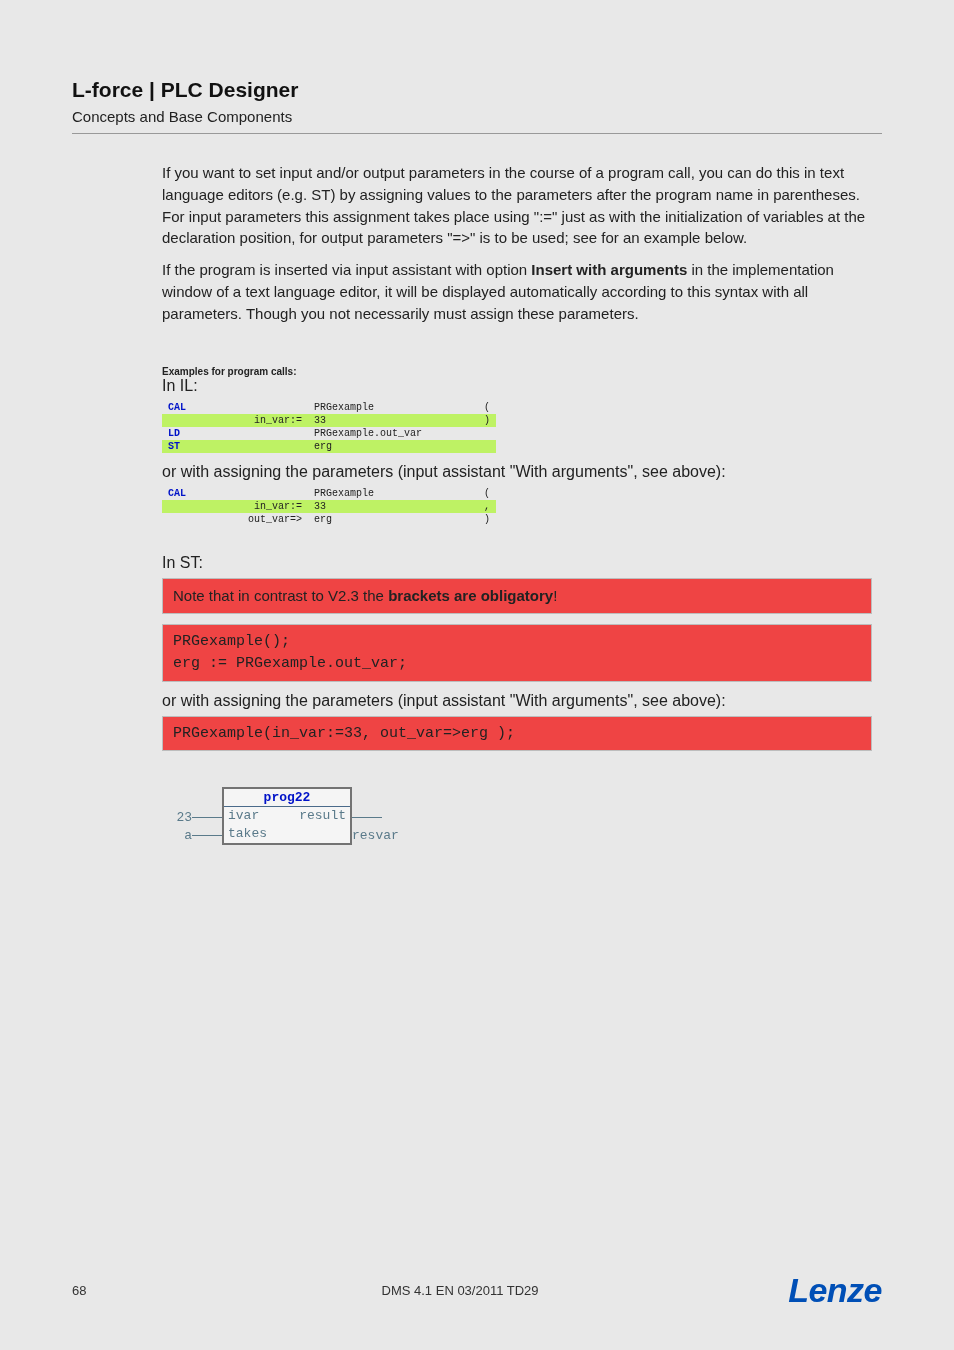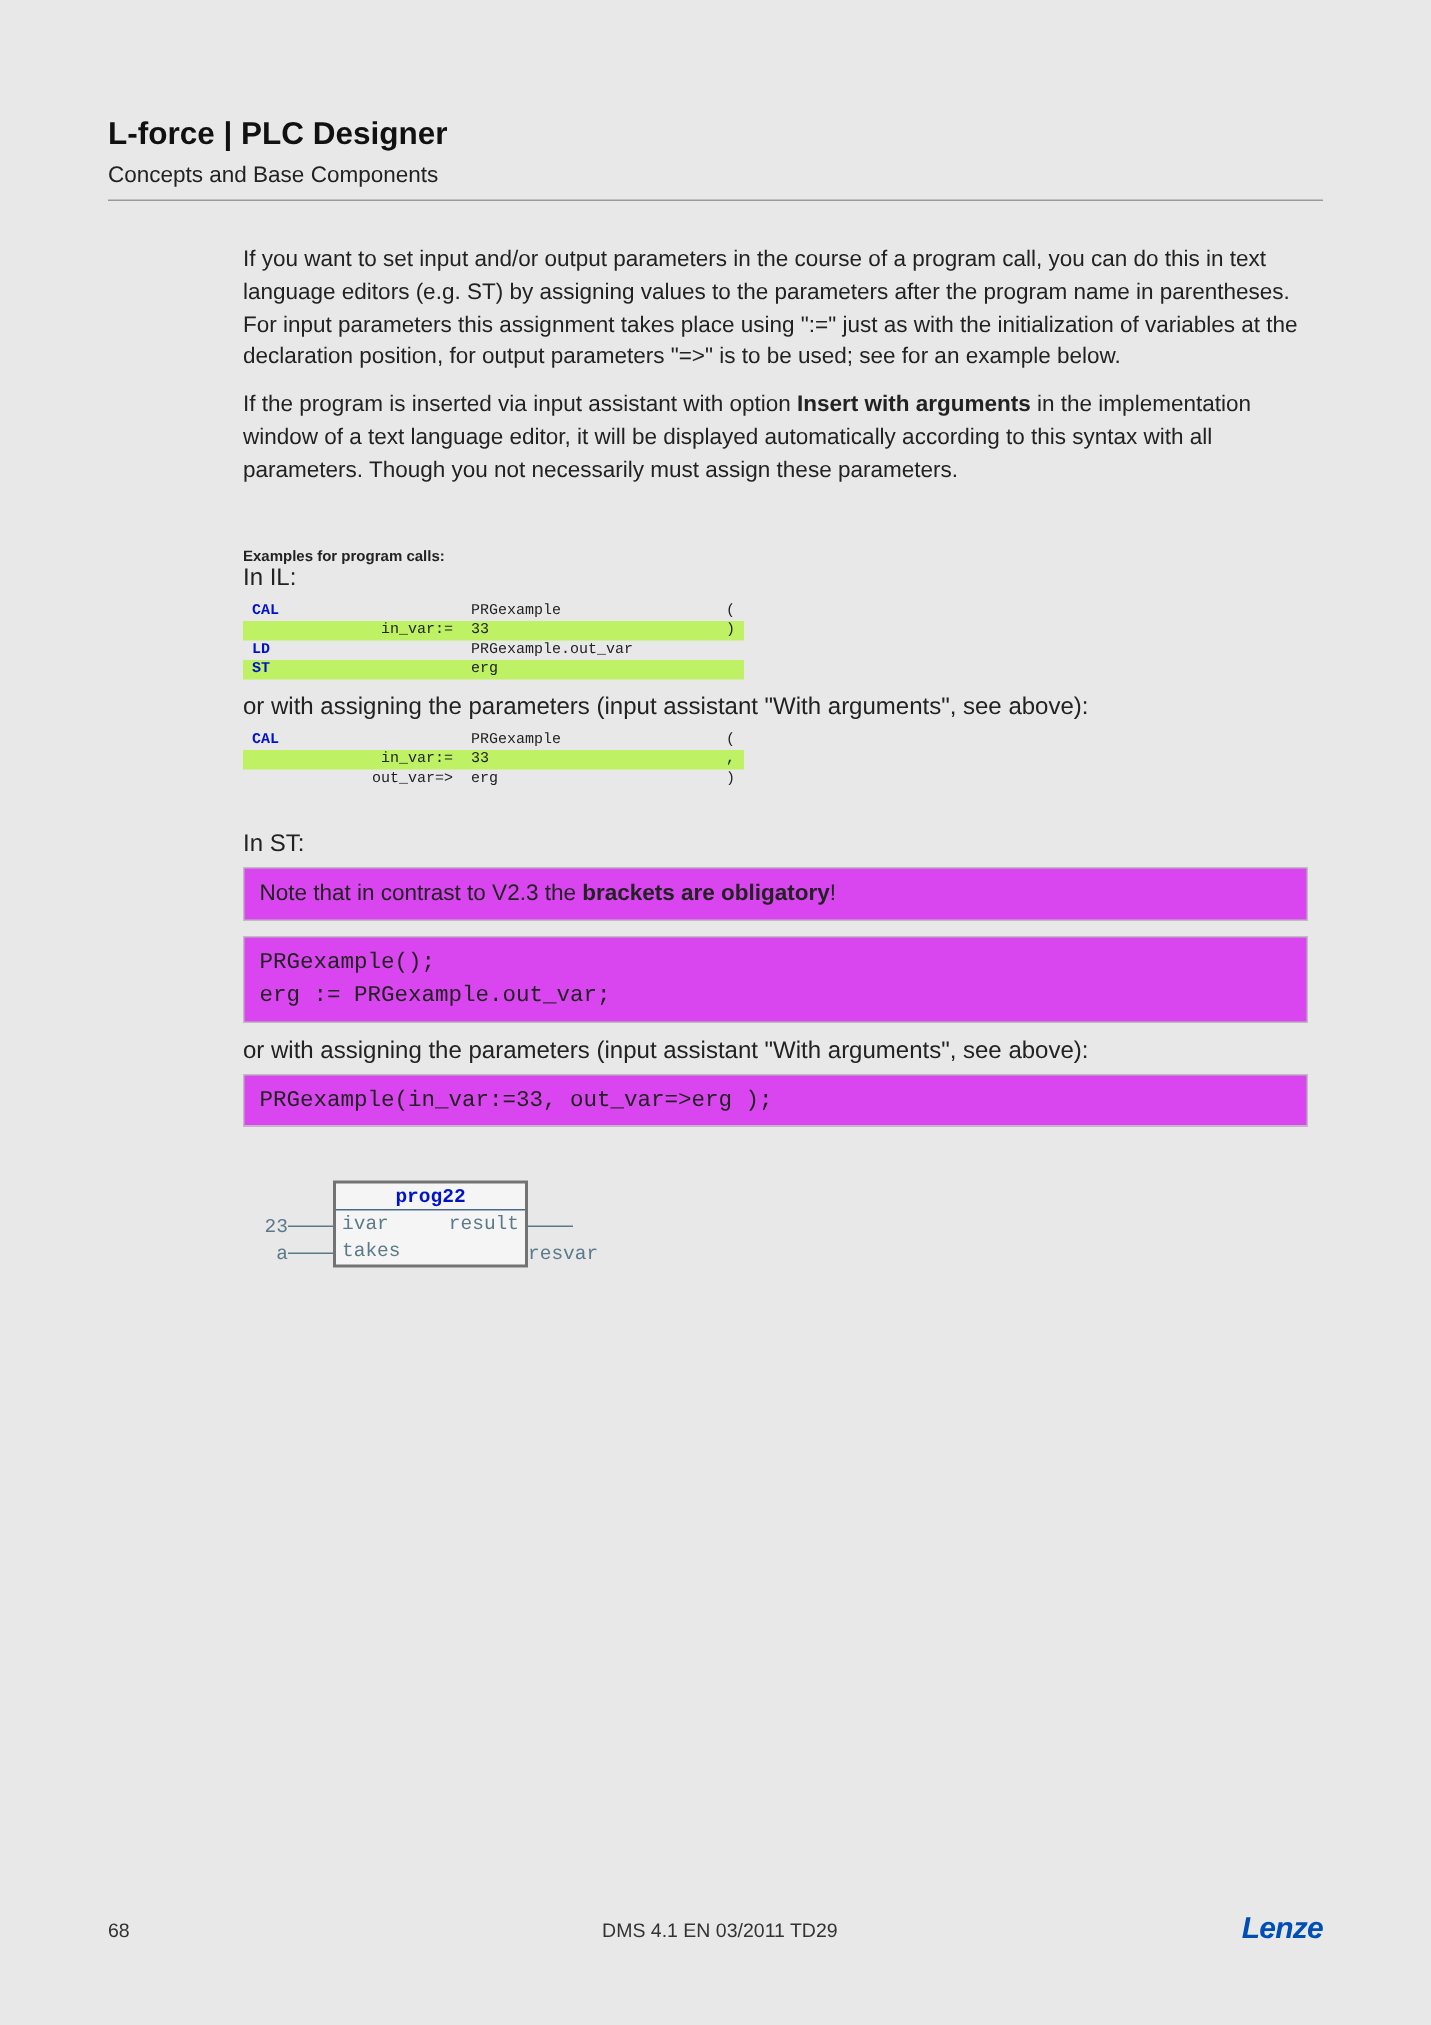--- a/index.html
+++ b/index.html
@@ -62,21 +62,21 @@
     white-space: pre;
   }
   .code-table tr.stripe { background: #bef264; }
   .code-table .kw { color: #0012c8; font-weight: 700; }
   .code-table .c1 { width: 46px; vertical-align: top; }
   .code-table .c2 { width: 100px; text-align: right; vertical-align: top; }
   .code-table .c3 { width: 170px; vertical-align: top; }
   .code-table .c4 { width: 18px; vertical-align: top; }
   .boxed {
     border: 1px solid #bdbdbd;
-    background: #d946ef;
+    background: #ef4444;
     padding: 6px 26px 6px 10px;
     margin-bottom: 10px;
     font-size: 15px;
   }
   .boxed .line { line-height: 1.45; }
   .boxed .bold { font-weight: 700; }
   .boxed .mono { font-family: Liberation Mono, monospace; }
   .fbd {
     margin-top: 8px;
     font-family: "Courier New", monospace;
@@ -98,34 +98,34 @@
   }
   .fbd-box .row { display: flex; justify-content: space-between; padding: 0 4px; height: 18px; line-height: 18px; }
   .wire-h { display:inline-block; width: 30px; border-top:1px solid #5a7a8a; vertical-align: middle; }
   .fbd-stack { display: grid; grid-template-columns: 60px 130px 70px; align-items: start; }
   .fbd-col-left { text-align: right; }
   .fbd-col-left div, .fbd-col-right div { height: 18px; line-height: 18px; }
   .fbd-col-left .blank { height: 22px; }
   .fbd-col-right .blank { height: 22px; }
   .footer {
     position: absolute;
-    bottom: 52px;
+    bottom: 40px;
     left: 72px;
     right: 72px;
     display: flex;
     align-items: center;
     justify-content: space-between;
     font-size: 13px;
     color: #333;
   }
   .footer .pgno { width: 60px; }
   .footer .mid { flex: 1; text-align: center; }
   .logo {
     font-weight: 800;
-    font-size: 20px;
+    font-size: 34px;
     color: #004fb6;
     font-style: italic;
     letter-spacing: -0.5px;
   }
 </style>
 </head>
 <body>
 
 <div class="page">
   <div class="header-title">L-force | PLC Designer</div>

